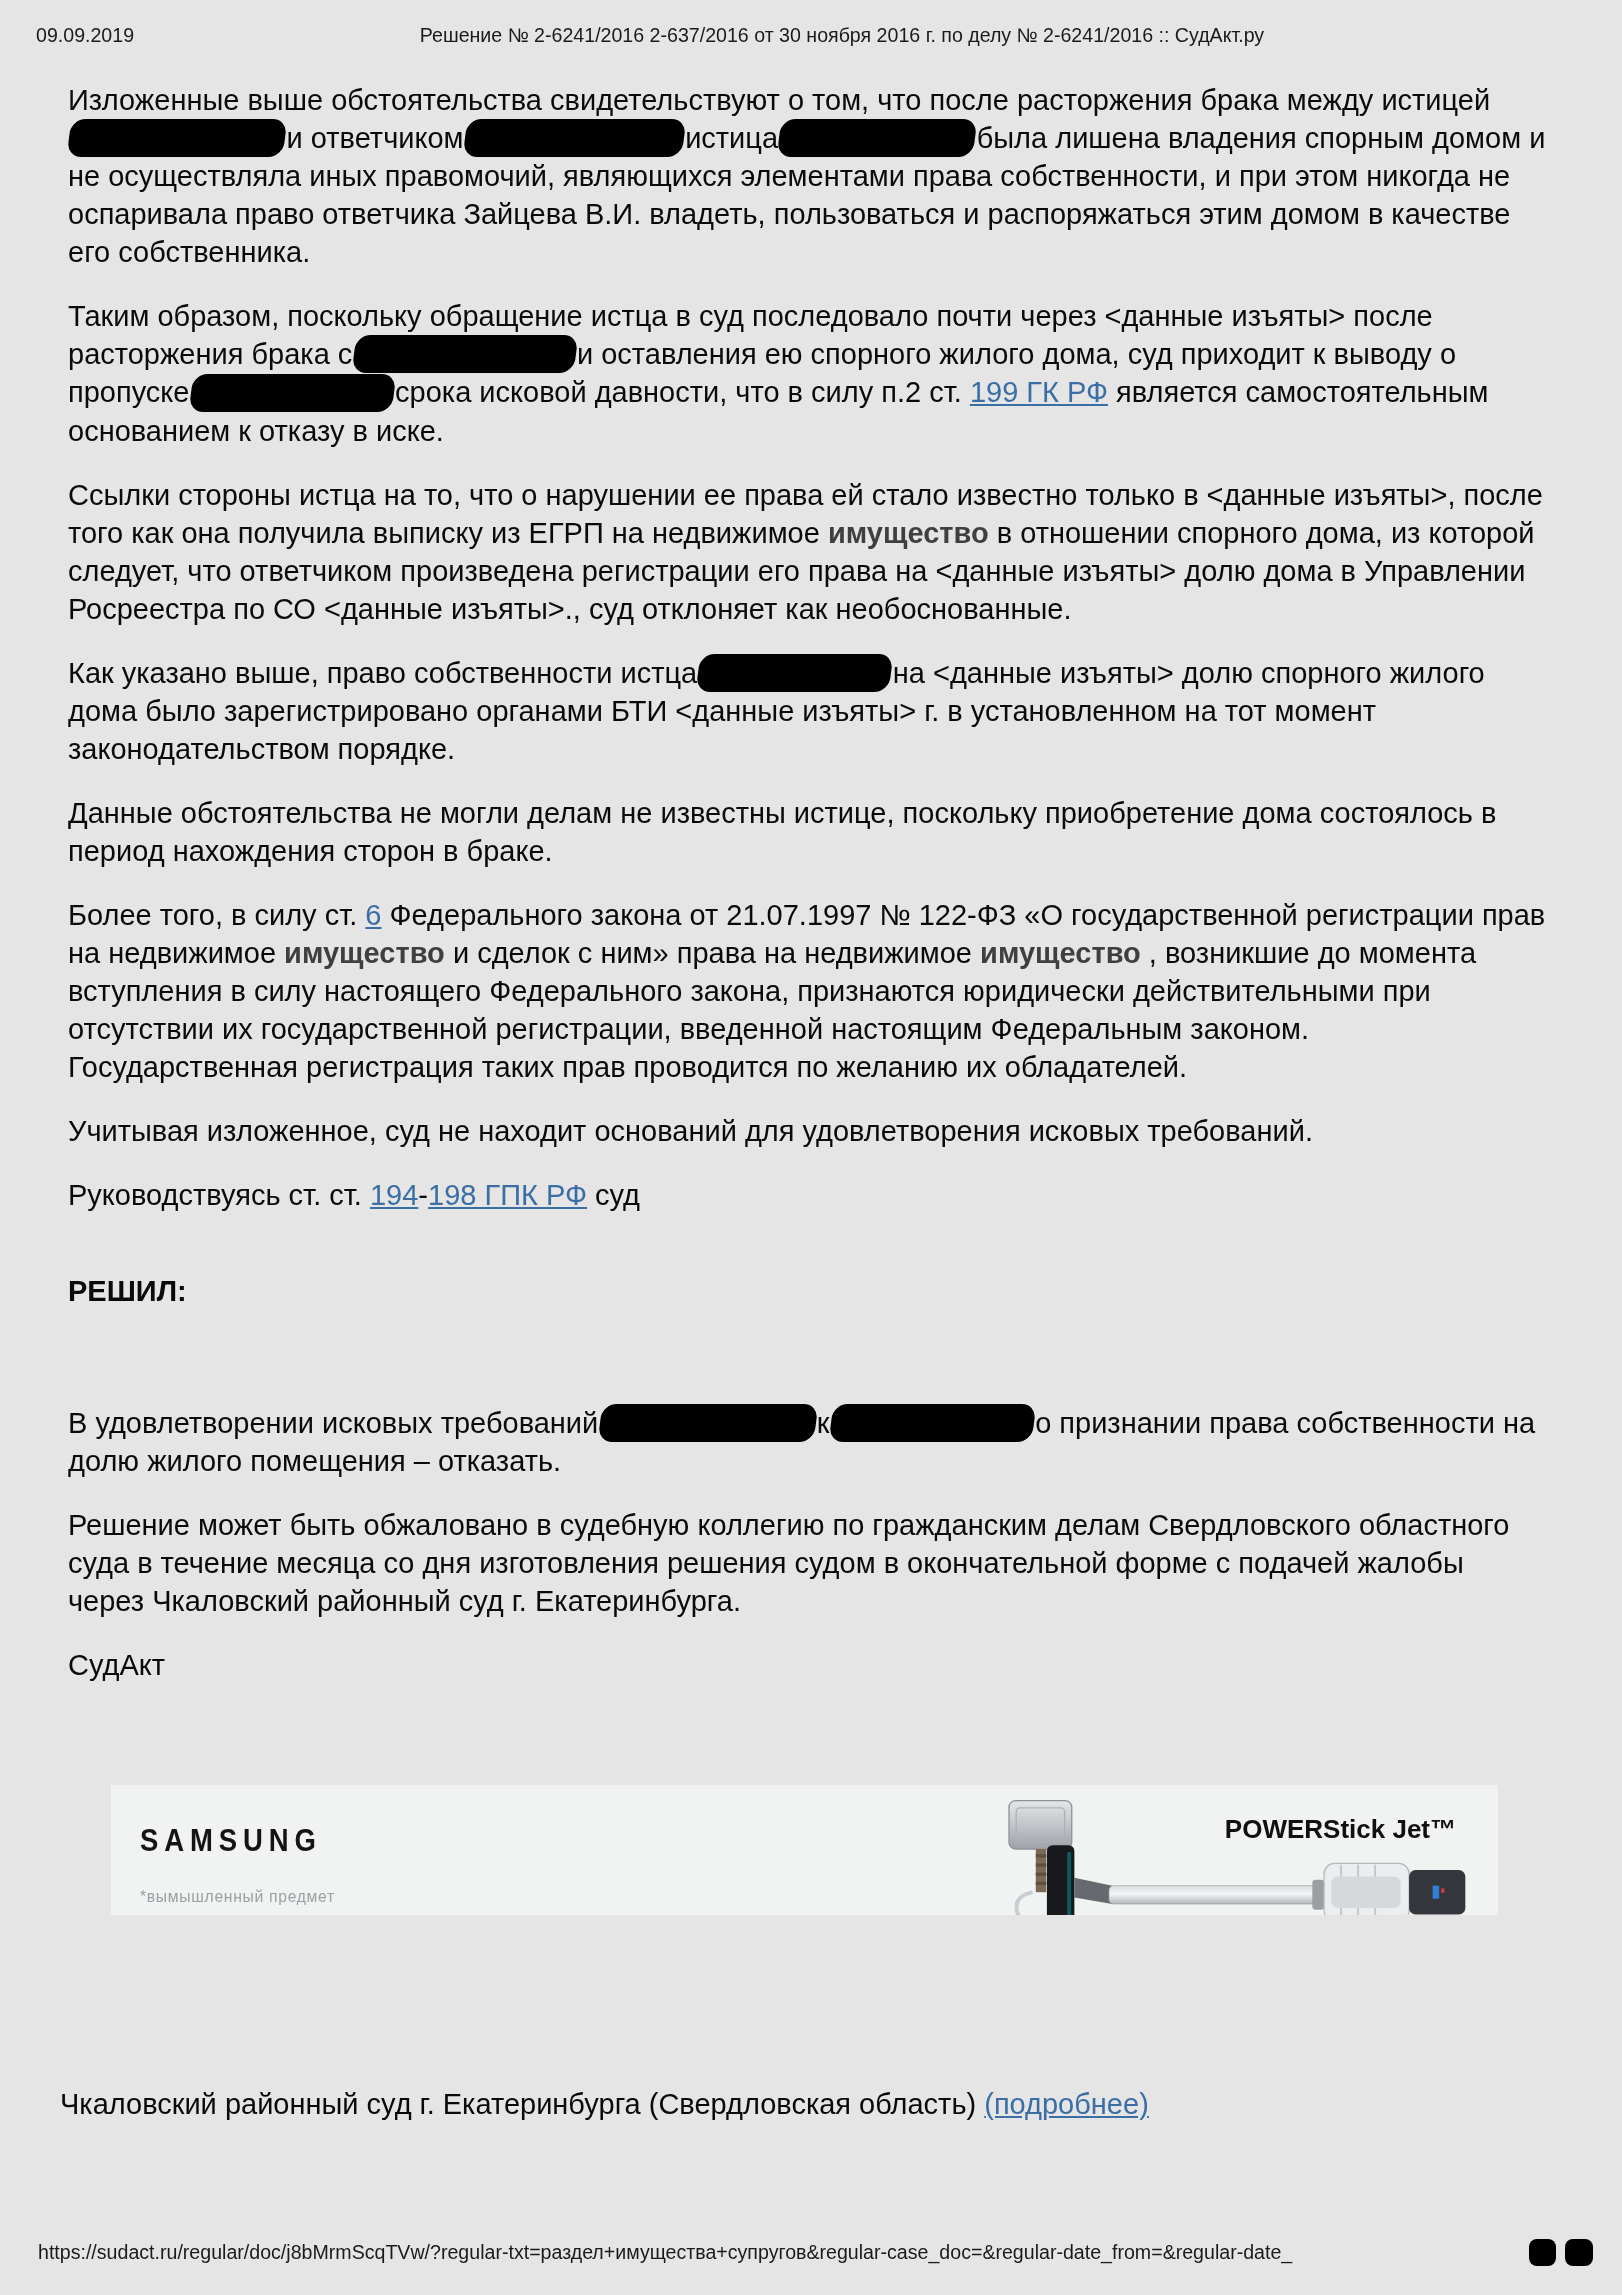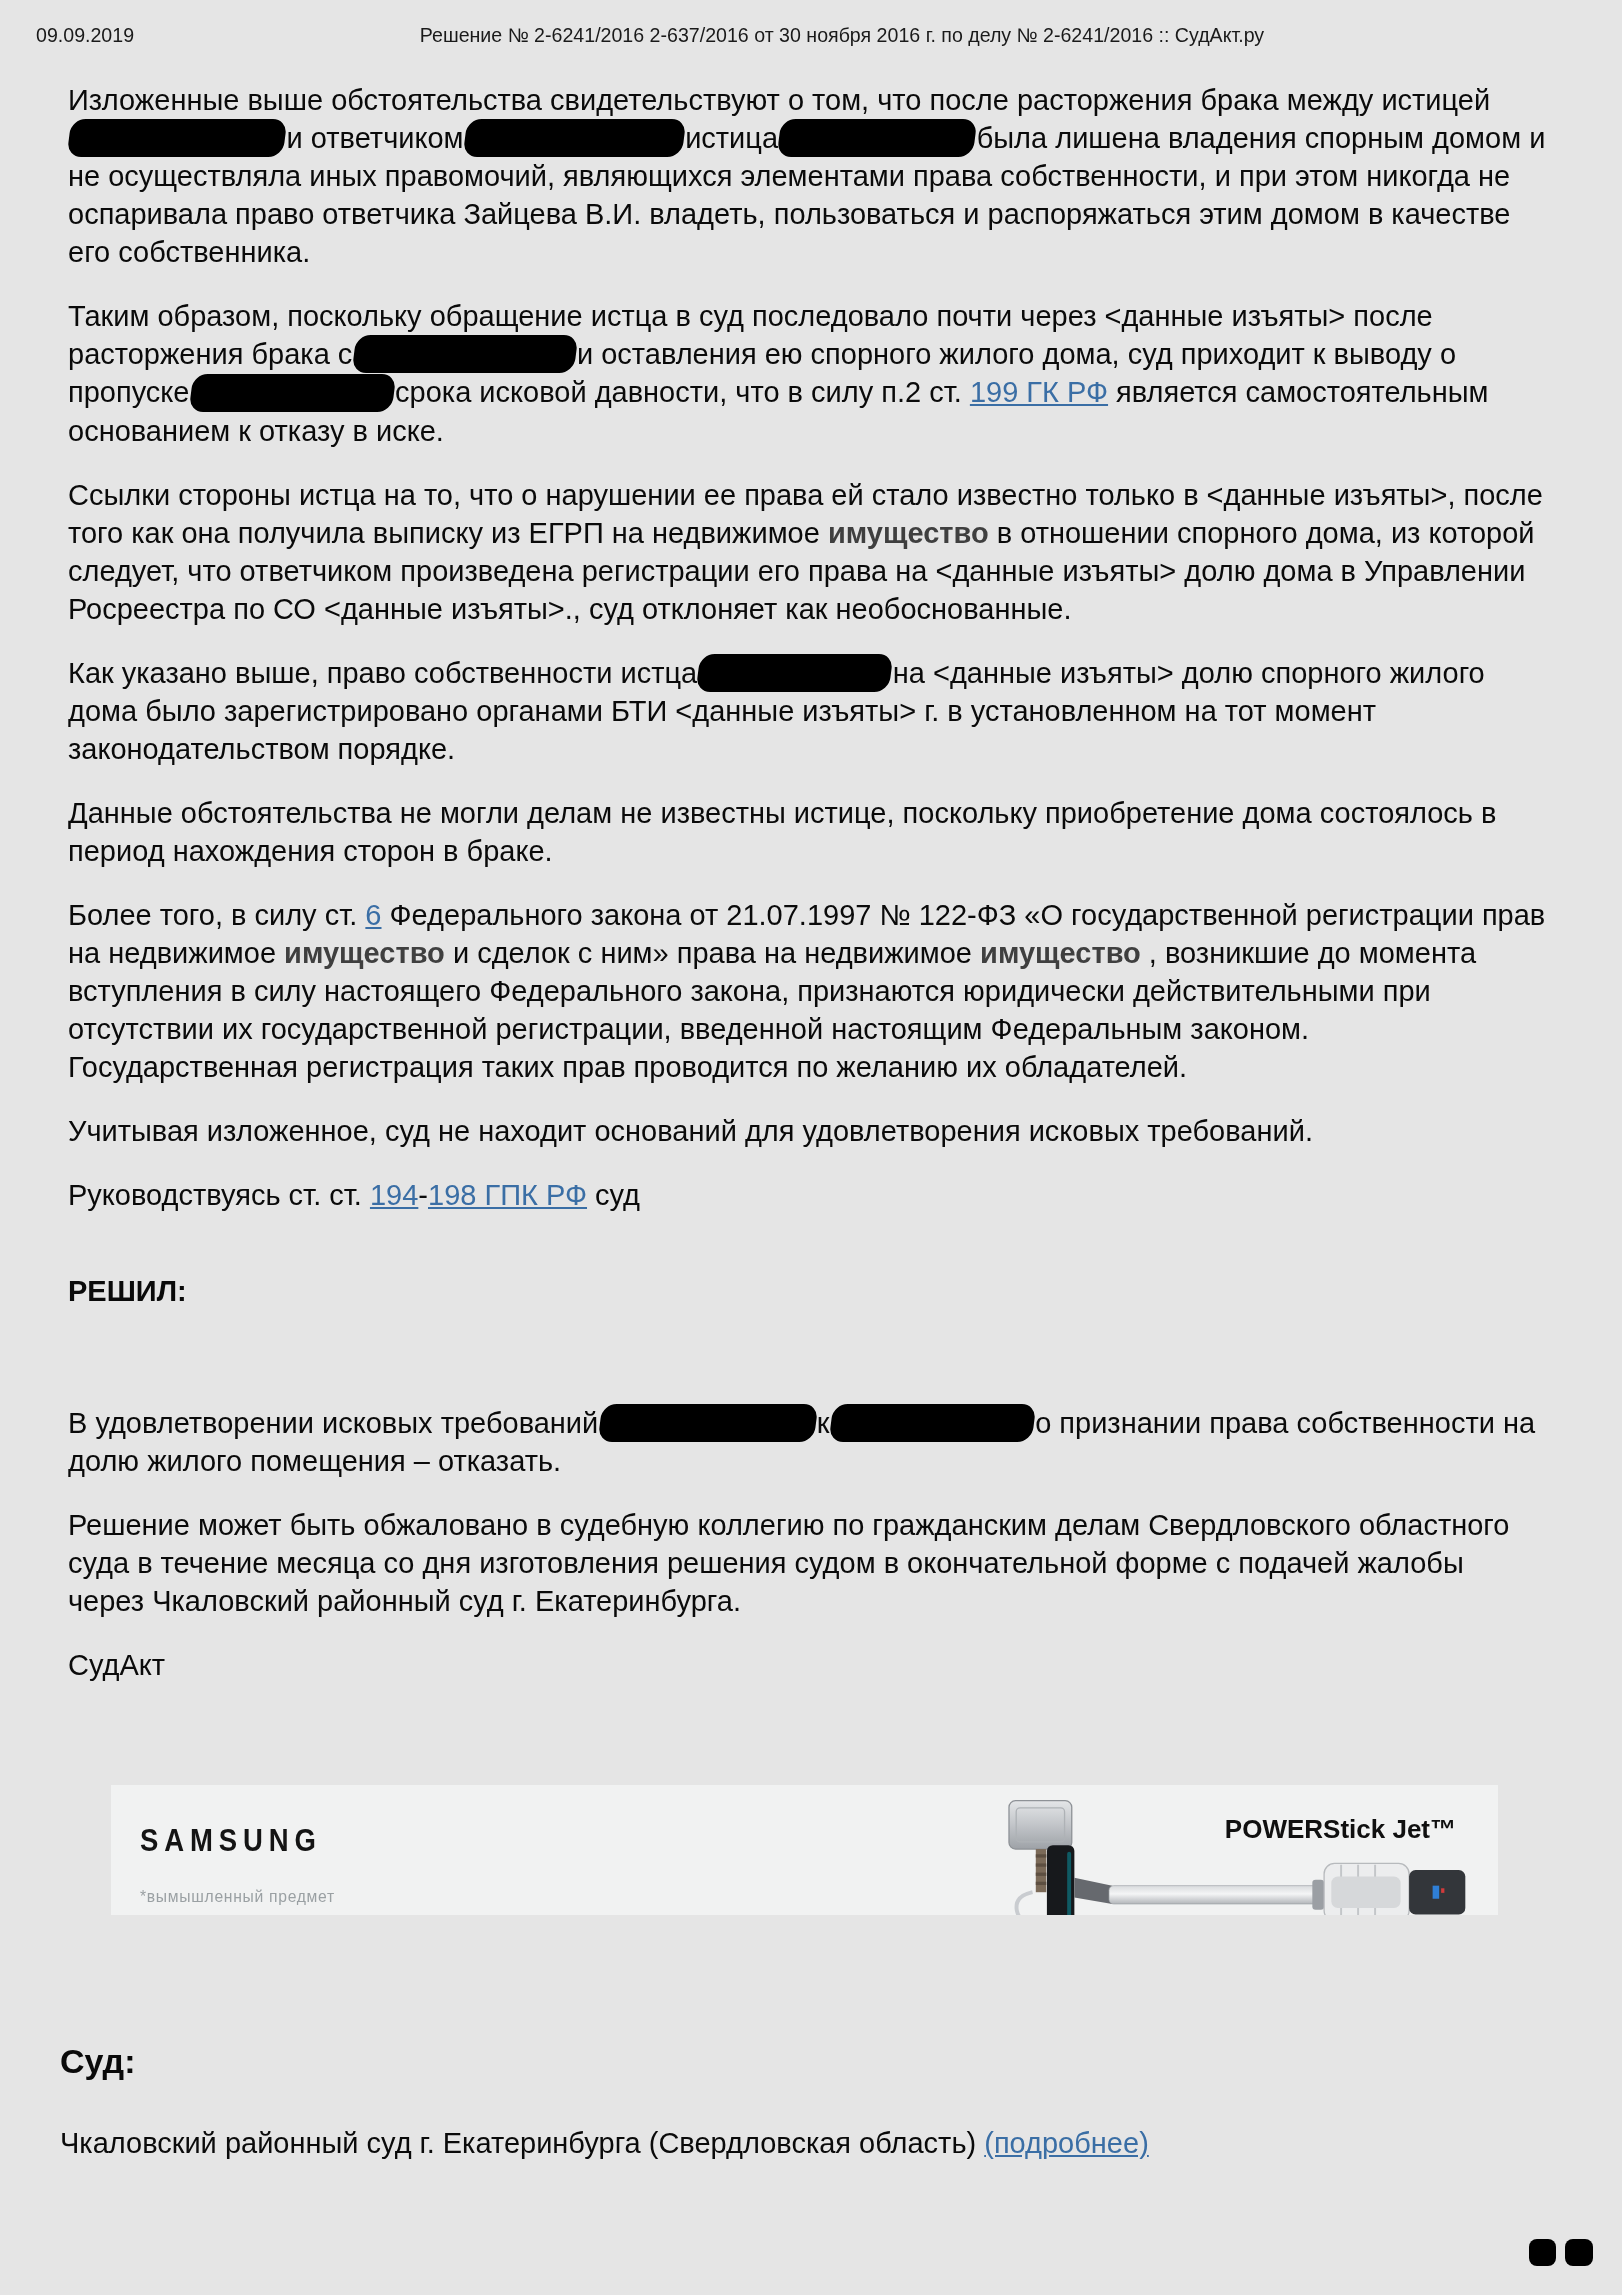--- a/index.html
+++ b/index.html
@@ -148,27 +148,27 @@
       <line x1="612" y1="114" x2="612" y2="198" stroke="#c3c6c9" stroke-width="3"></line>
       <rect x="545" y="132" width="106" height="48" rx="10" fill="#d6d8da"></rect>
 
       <rect x="664" y="122" width="86" height="68" rx="10" fill="#33363a"></rect>
       <rect x="700" y="146" width="10" height="20" fill="#2f7fd6"></rect>
       <rect x="713" y="150" width="5" height="7" fill="#d23b3b"></rect>
     </svg>
   </div>
 
   <div class="court-section">
-    <div class="court-heading">Суд:</div>
     <div class="court-line">
       <span>Чкаловский районный суд г. Екатеринбурга (Свердловская область) </span><a href="#">(подробнее)</a>
     </div>
   </div>
 
   <div class="page-footer">
+    <span class="footer-url">https://sudact.ru/regular/doc/j8bMrmScqTVw/?regular-txt=раздел+имущества+супругов&amp;regular-case_doc=&amp;regular-date_from=&amp;regular-date_</span>
     <span class="footer-spacer"></span>
     <span class="footer-pill"></span>
     <span class="footer-pill"></span>
     <span class="footer-page">3</span>
   </div>
 
 </div>
 
 
 </body></html>

